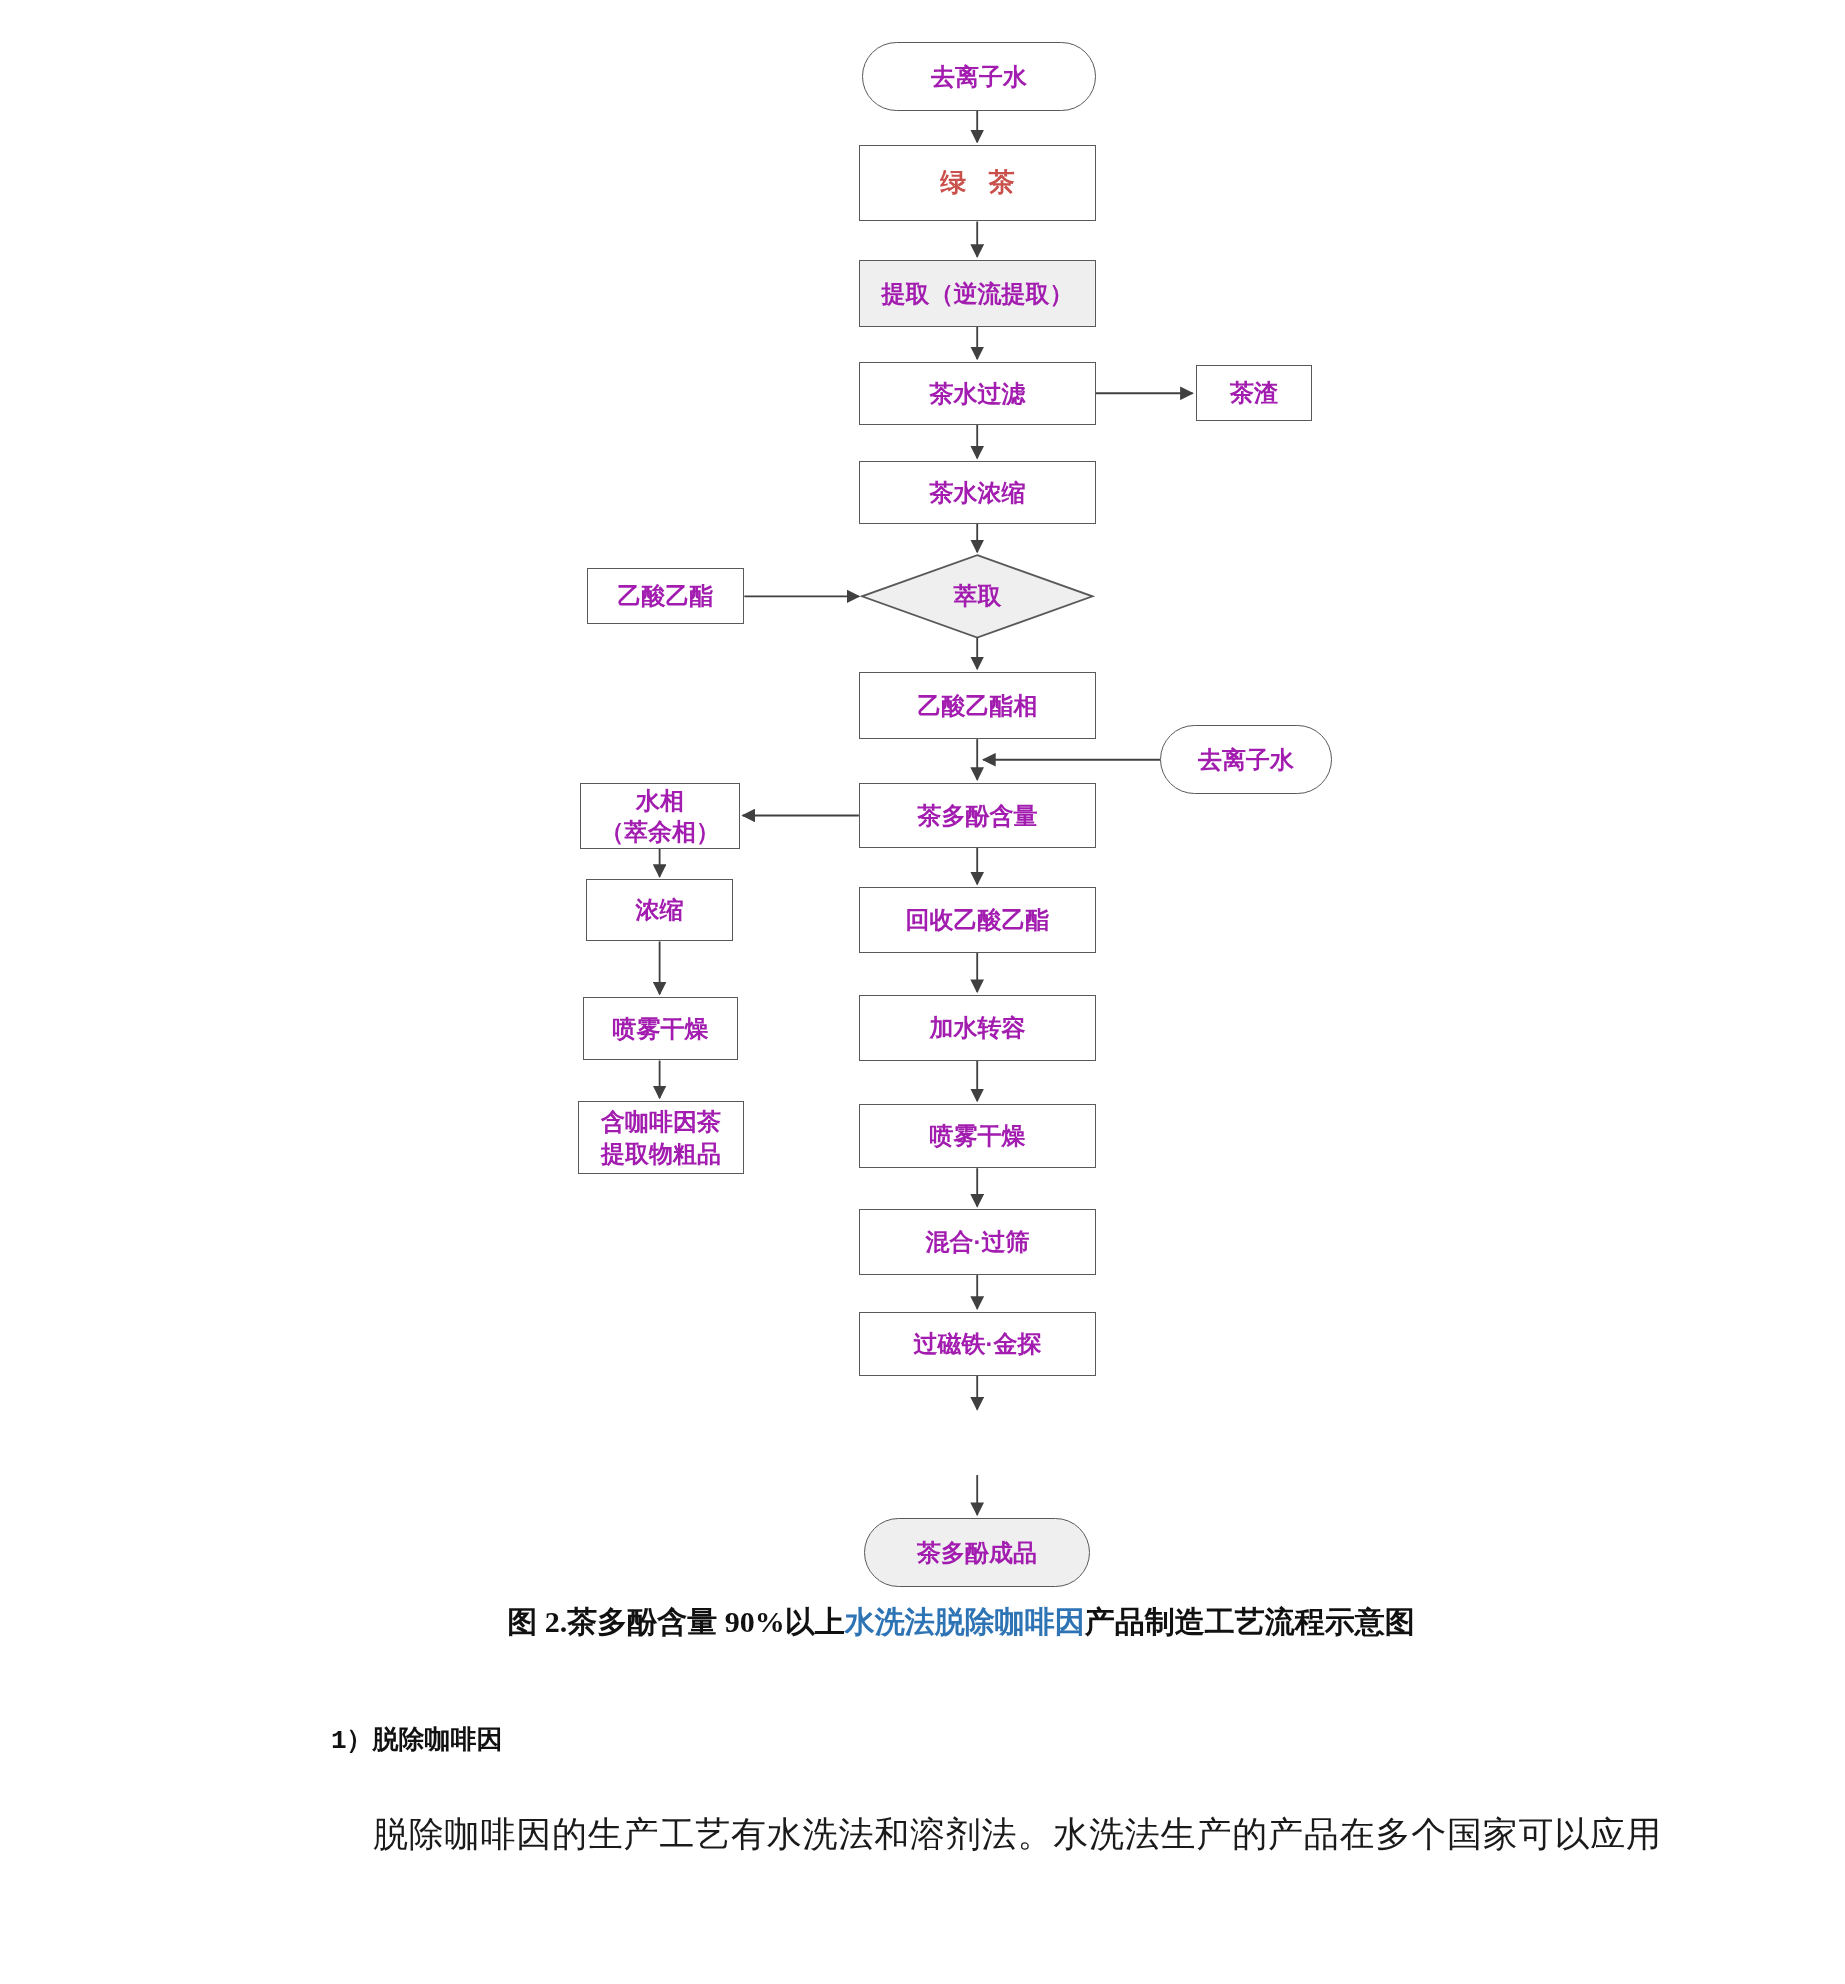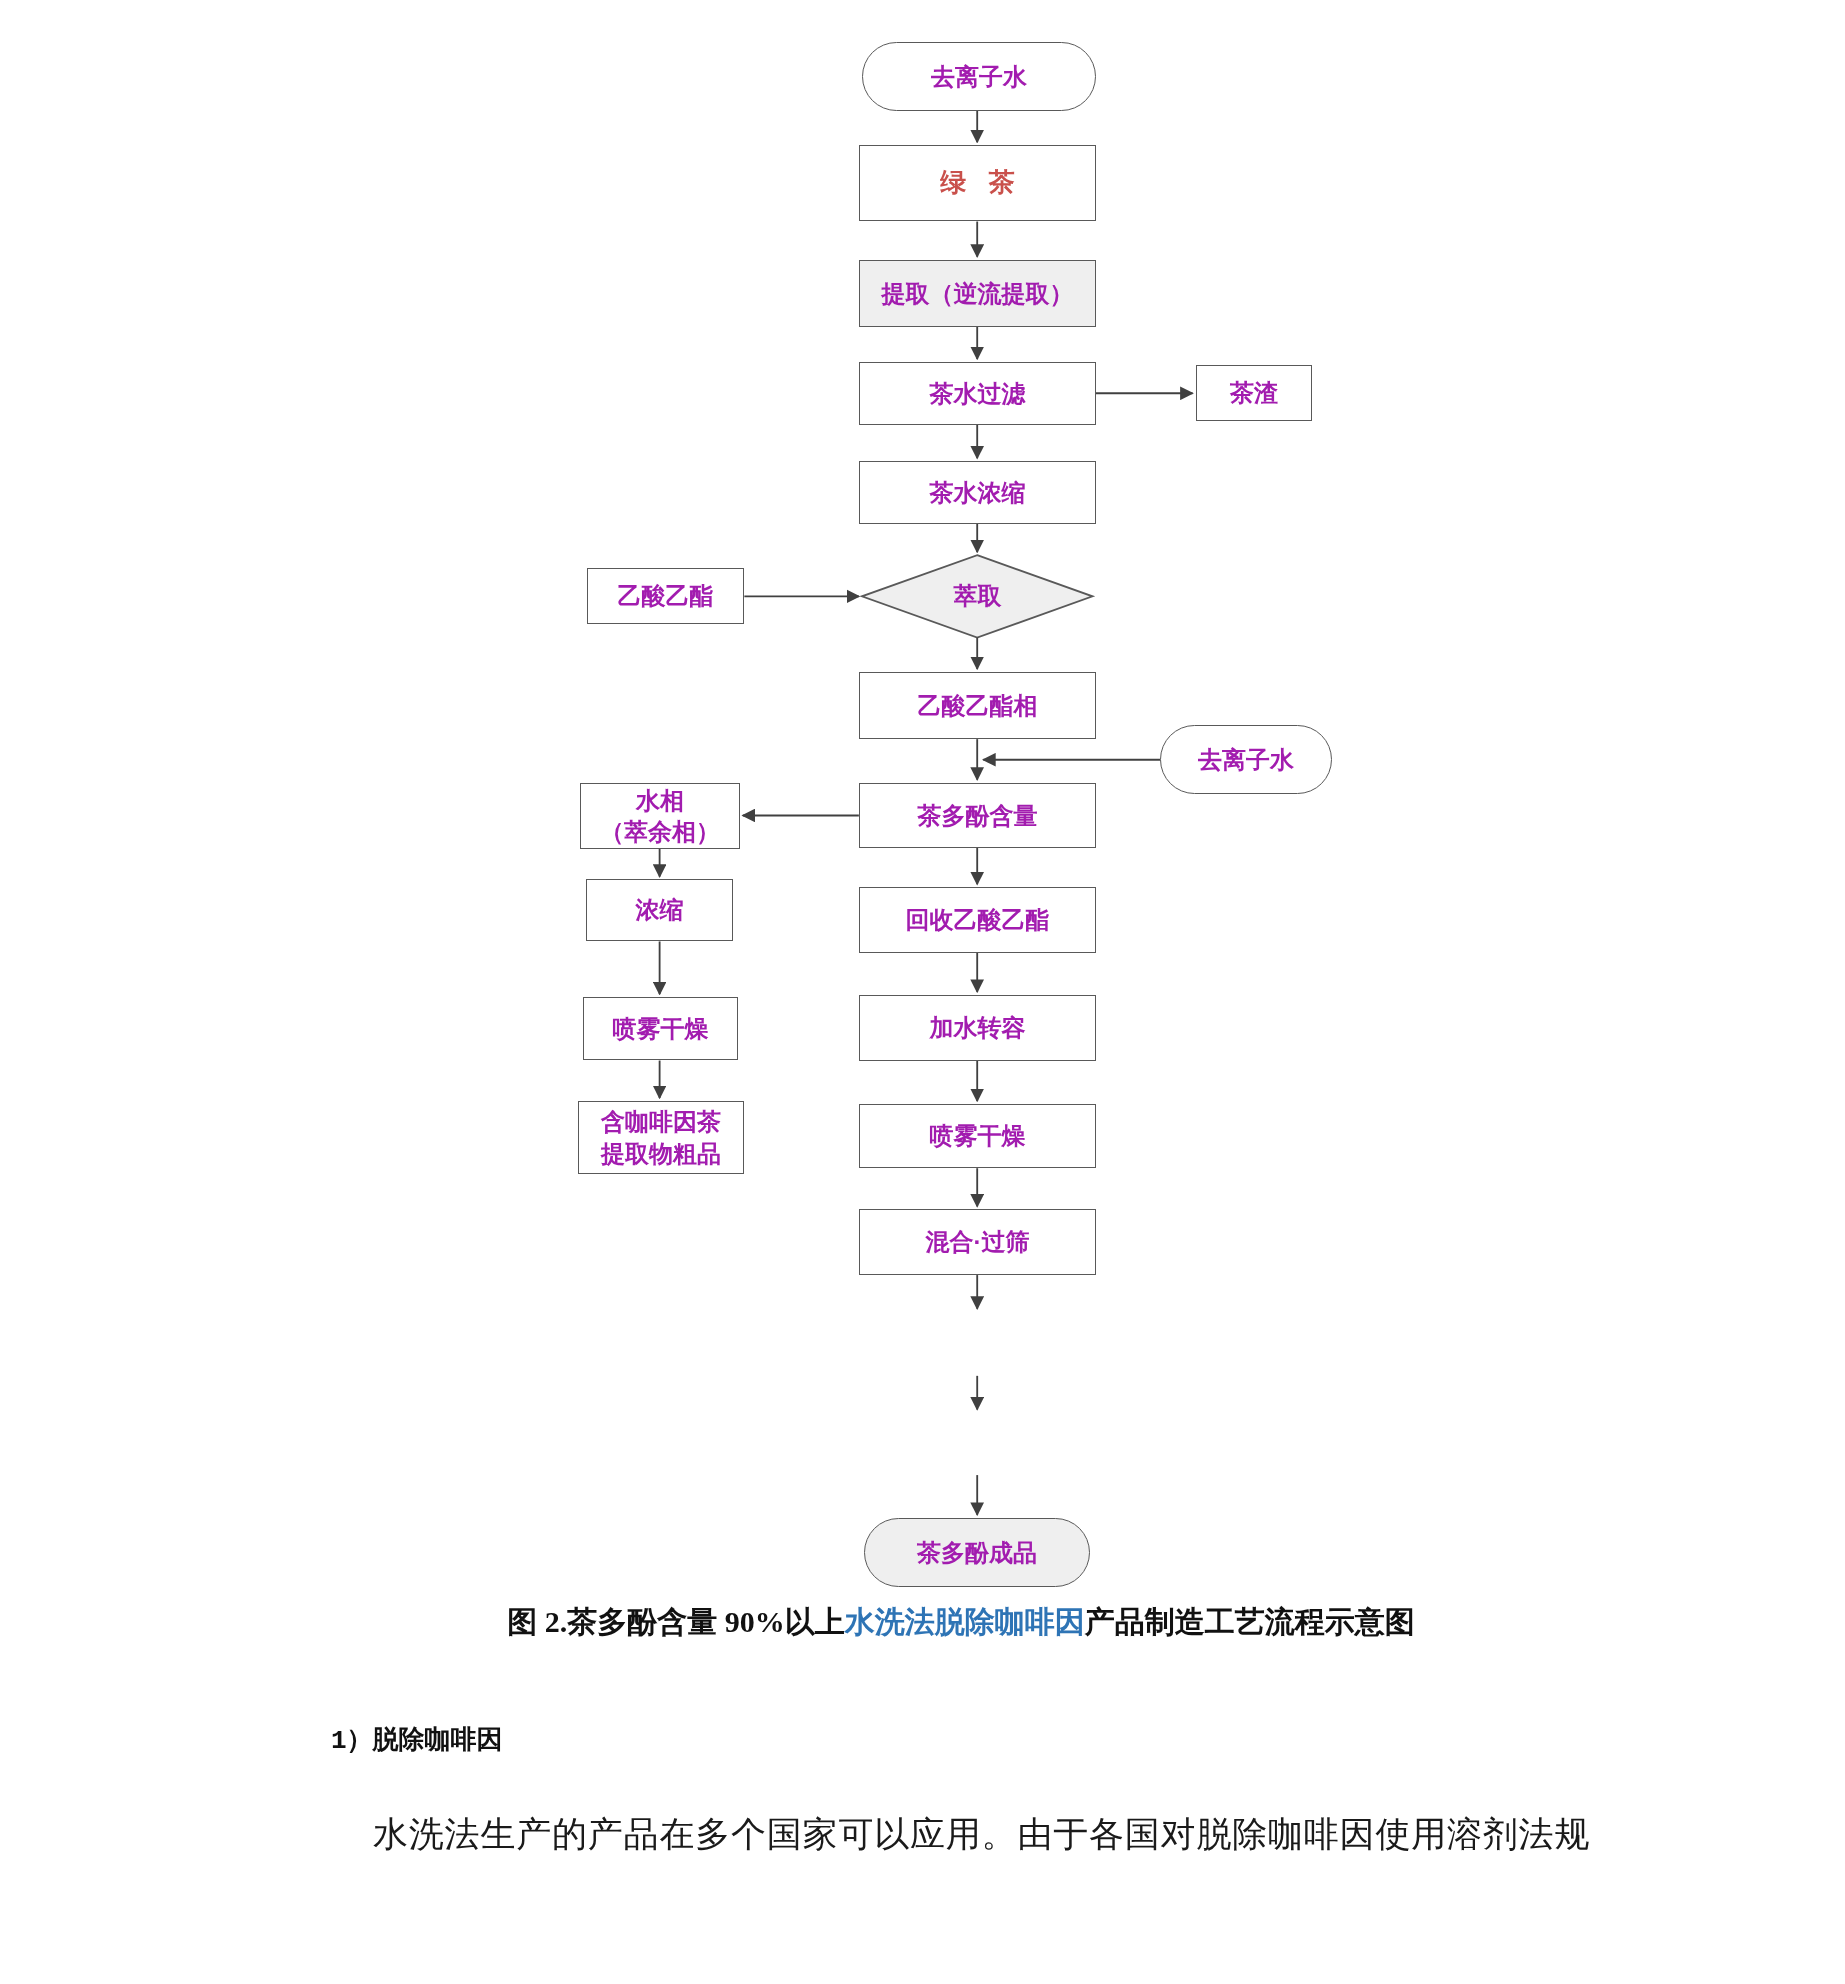--- a/index.html
+++ b/index.html
@@ -117,28 +117,29 @@
 提取物粗品</div>
 
     <div class="node" style="left:859px;top:887px;width:237px;height:66px">回收乙酸乙酯</div>
 
     <div class="node" style="left:859px;top:995px;width:237px;height:66px">加水转容</div>
 
     <div class="node" style="left:859px;top:1104px;width:237px;height:64px">喷雾干燥</div>
 
     <div class="node" style="left:859px;top:1209px;width:237px;height:66px">混合·过筛</div>
 
+    <div class="node" style="left:859px;top:1312px;width:237px;height:64px">过磁铁·金探</div>
 
 
     <div class="node stadium shaded" style="left:864px;top:1518px;width:226px;height:69px">茶多酚成品</div>
 
   </div>
 
   <div class="caption">
     <span>图 2.茶多酚含量 90%以上</span><span class="caption-link">水洗法脱除咖啡因</span><span>产品制造工艺流程示意图</span>
   </div>
 
   <div class="heading">1）脱除咖啡因</div>
 
-  <p class="body-line l1">水洗法生产的产品在多个国家可以应用。由于各国对脱除咖啡因使用溶剂法规</p>
+  <p class="body-line l1">脱除咖啡因的生产工艺有水洗法和溶剂法。水洗法生产的产品在多个国家可以应用</p>
 
 </div>
 
 
 </body></html>

